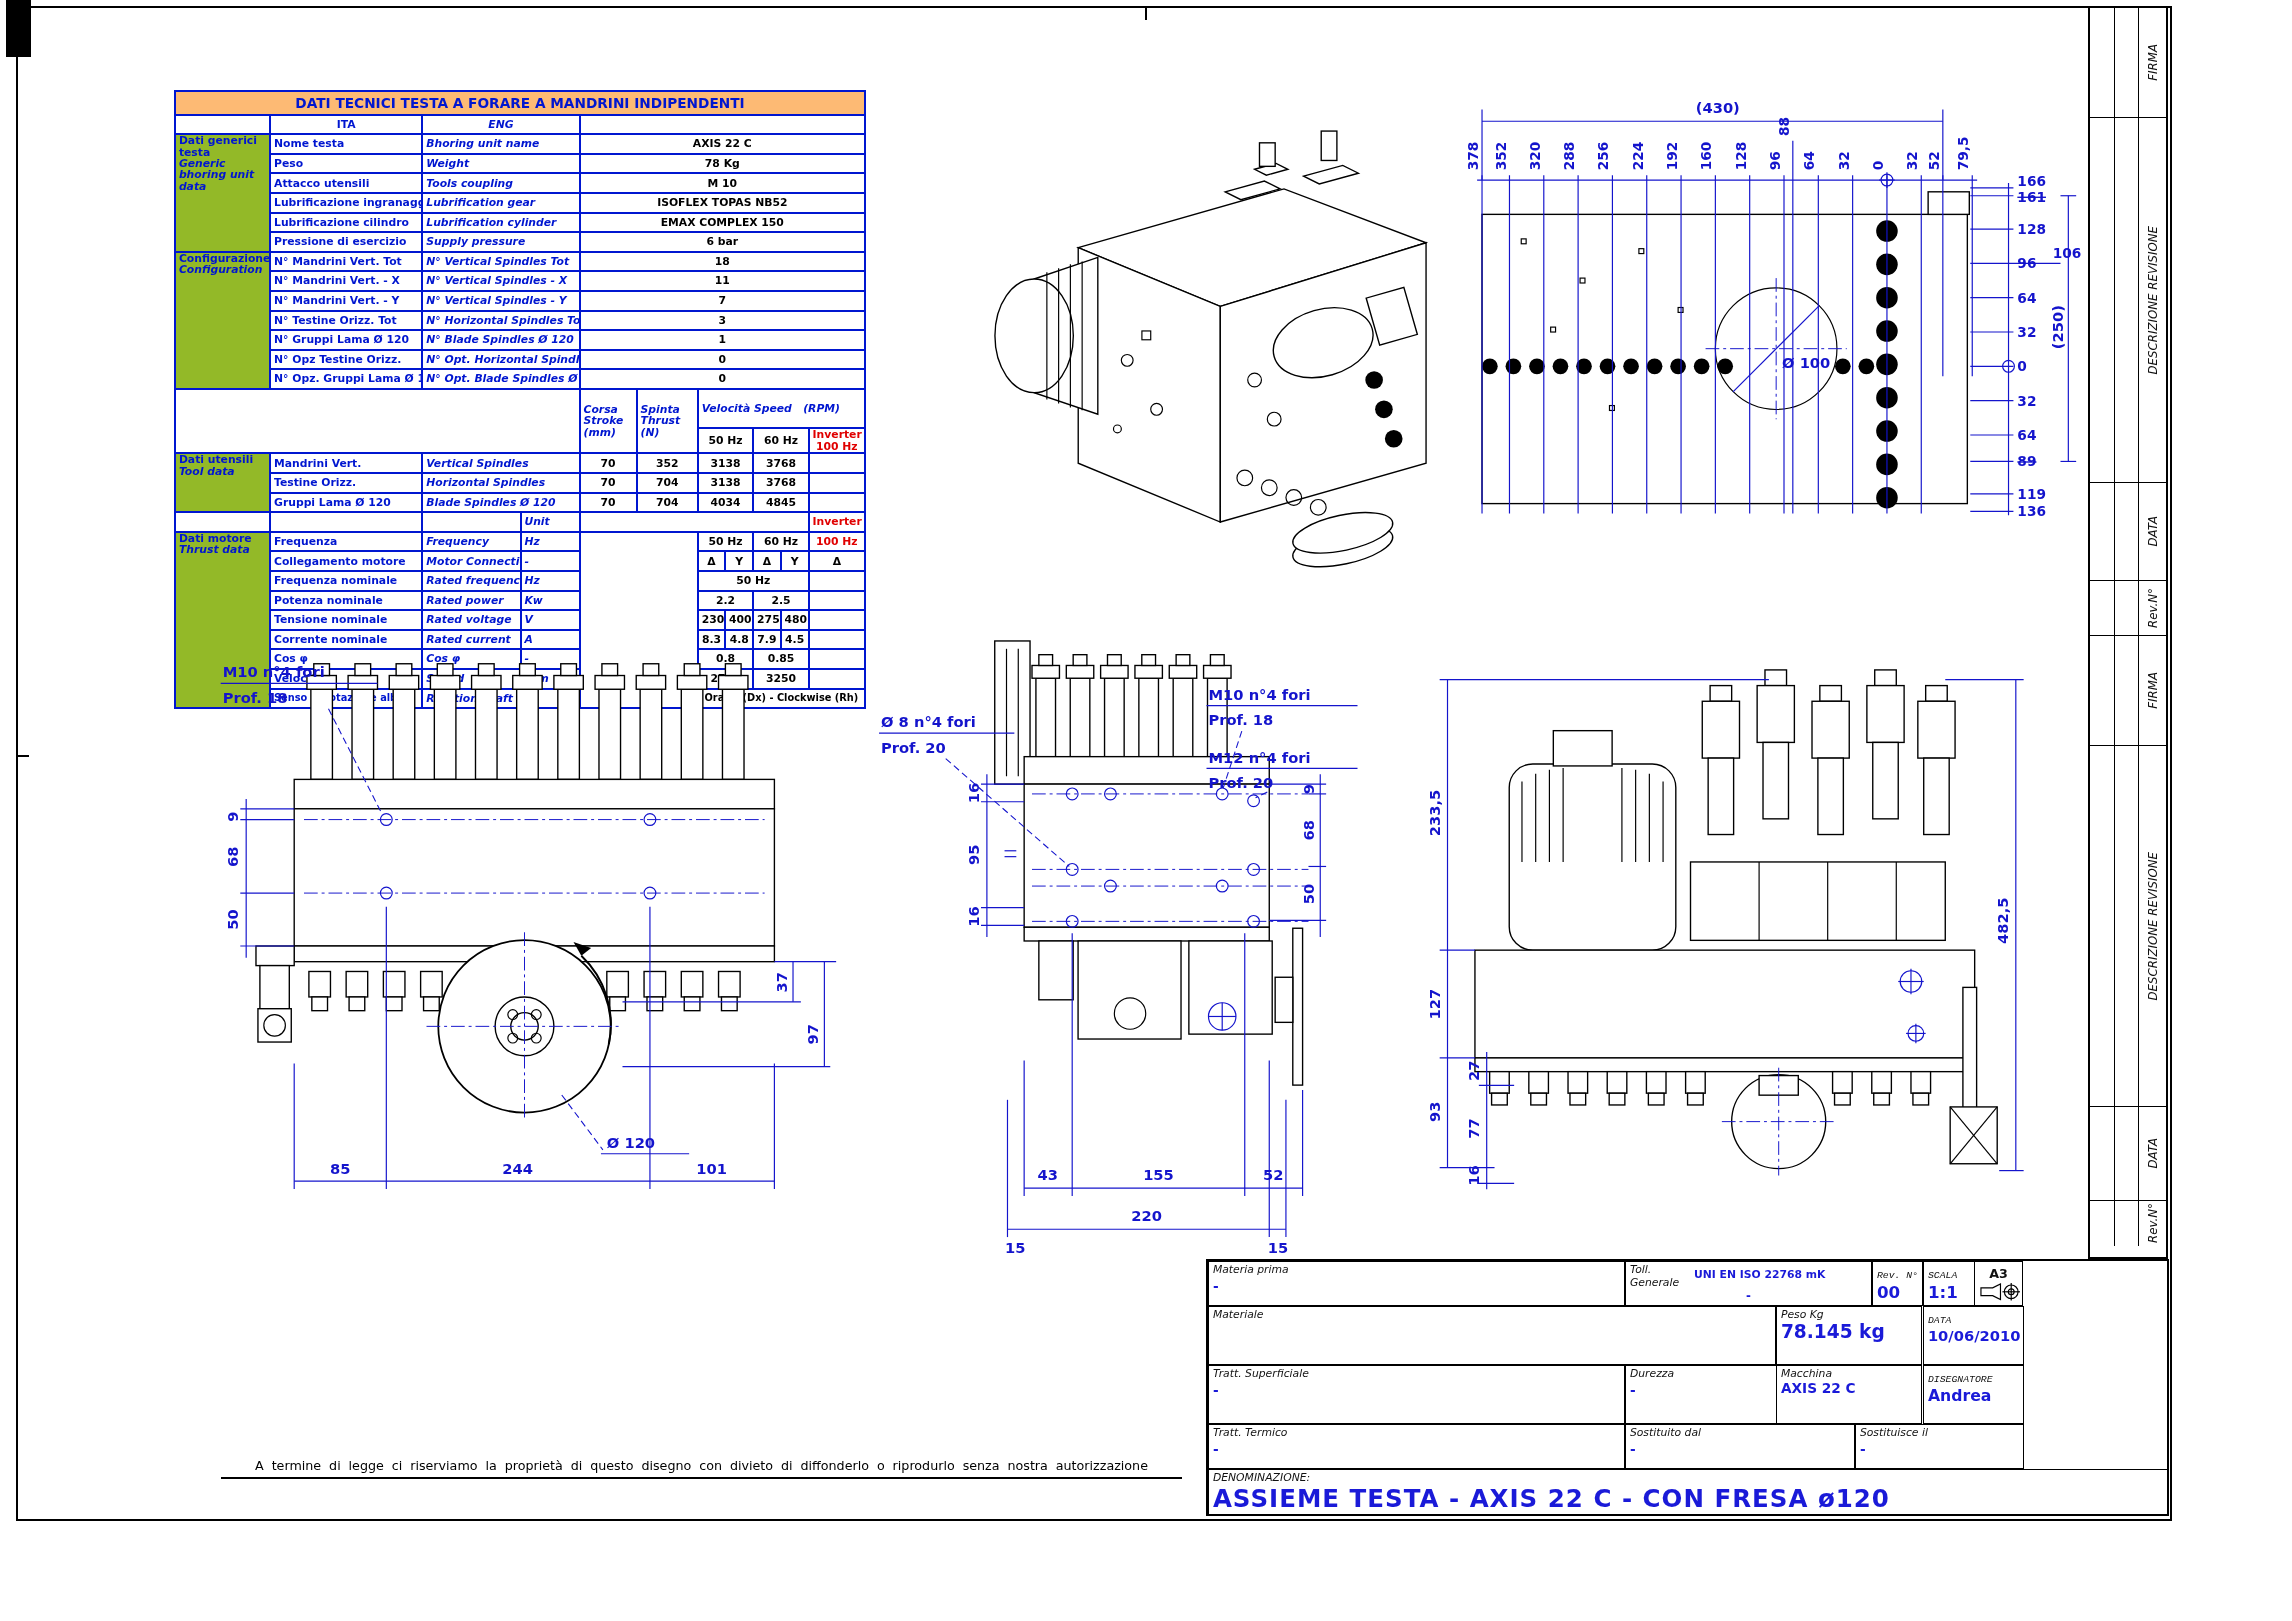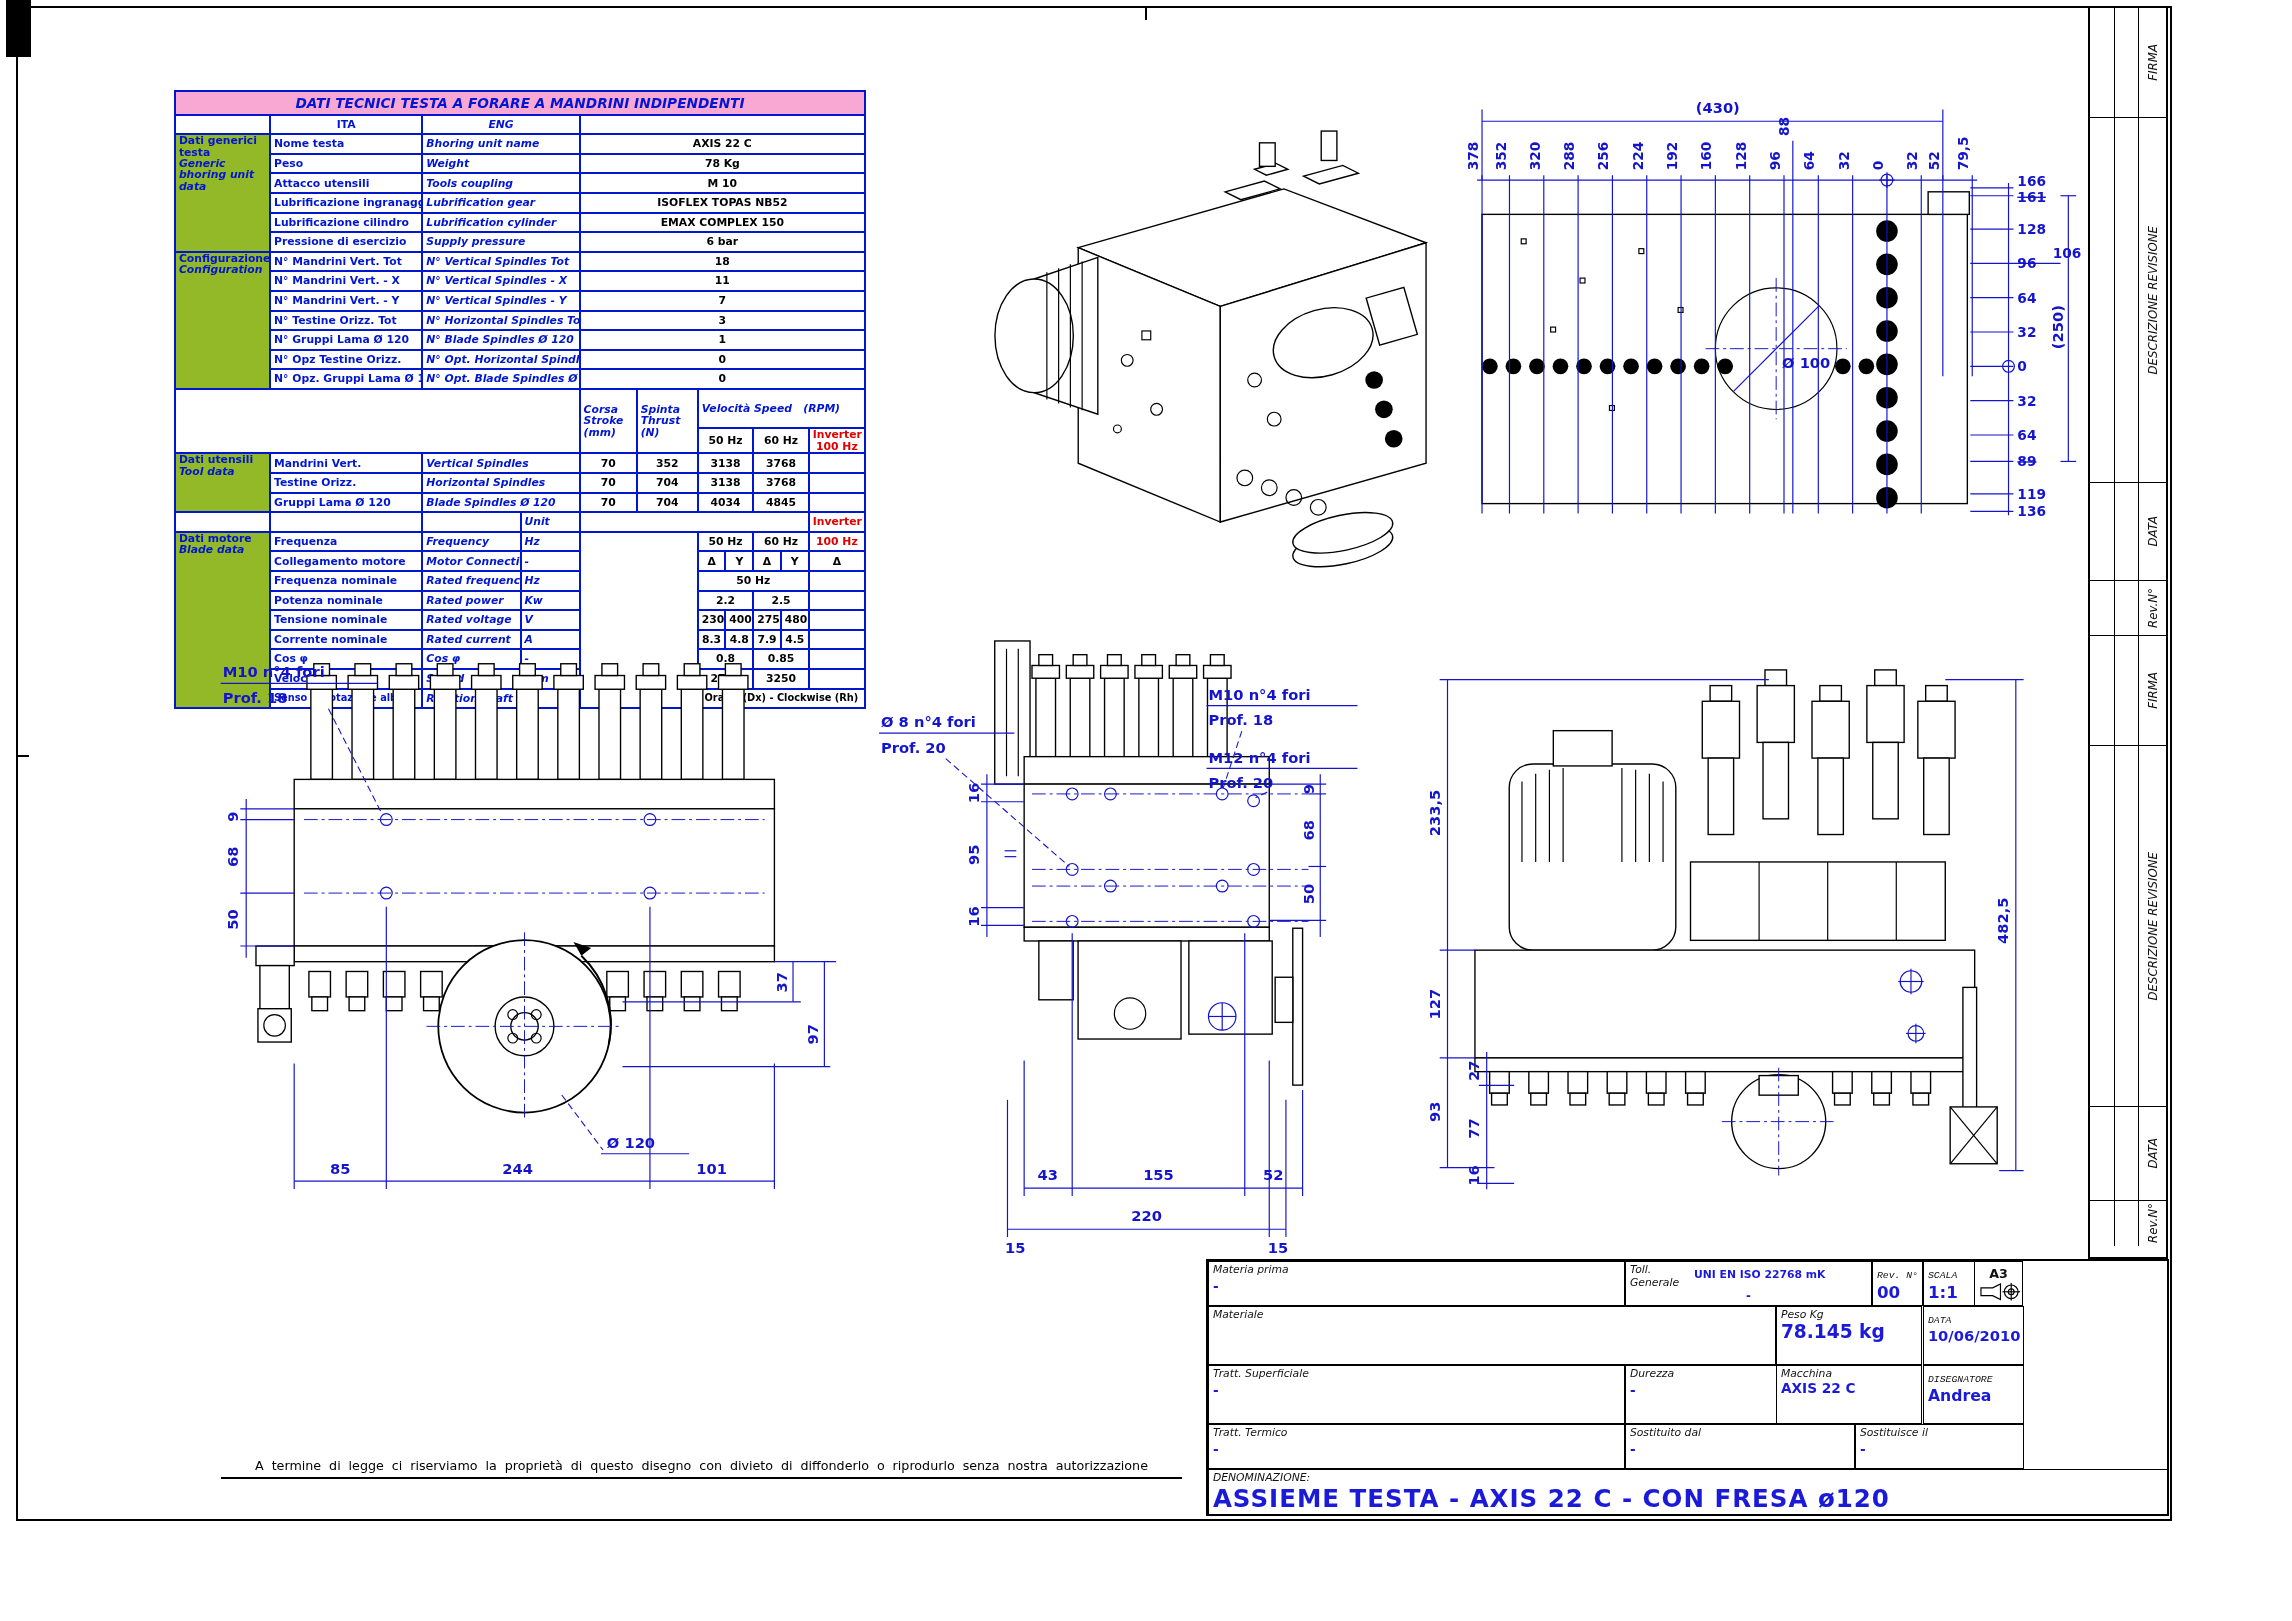--- a/index.html
+++ b/index.html
@@ -6,21 +6,21 @@
   #sheet{position:relative;width:2293px;height:1621px;background:#fff;overflow:hidden;
          font-family:"DejaVu Sans",sans-serif;}
   .frame{position:absolute;left:15.7px;top:5.9px;width:2152px;height:1511px;border:2px solid #000;}
   .cornermark{position:absolute;left:5.9px;top:0;width:25.5px;height:57px;background:#000;}
   .tick{position:absolute;background:#000;}
 
   
   #tt{position:absolute;left:174px;top:90px;border-collapse:collapse;table-layout:fixed;width:692px;}
   #tt td{border:2px solid #0016d0;padding:0 2.9px;height:17.6px;font-size:10.8px;font-weight:bold;
          overflow:hidden;white-space:nowrap;color:#0016d0;line-height:1.05;}
-  #tt .ttl{background:#f9a8d4;color:#0016d0;font-style:italic;text-align:center;font-size:13.7px;height:21.6px;}
+  #tt .ttl{background:#fdba74;color:#0016d0;text-align:center;font-size:13.7px;height:21.6px;}
   #tt .grp{background:#93b928;vertical-align:top;}
   #tt .grp .gi{color:#0016d0;}
   #tt .grp .ge{color:#0016d0;font-style:italic;}
   #tt .eng{font-style:italic;}
   #tt .val{color:#000;text-align:center;}
   #tt .red{color:#e00000;text-align:center;}
   #tt .chd{font-style:italic;text-align:left;border-radius:14px;}
   #tt .blk{color:#000;text-align:center;}
   #tt .bt{border-top:2.9px solid #0016d0;}
   #tt .ctr{text-align:center;}
@@ -230,21 +230,21 @@
       <td class="bt"></td>
       <td class="bt"></td>
       <td class="chd bt">Unit</td>
       <td class="bt" colspan="6"></td>
       <td class="red bt">Inverter</td>
     </tr>
 
     <tr>
       <td class="grp" rowspan="9">
         <div class="gi" style="white-space:normal">Dati motore</div>
-        <div class="ge" style="white-space:normal">Blade data</div>
+        <div class="ge" style="white-space:normal">Thrust data</div>
       </td>
       <td>Frequenza</td>
       <td class="eng">Frequency</td>
       <td class="chd">Hz</td>
       <td colspan="2" rowspan="9"></td>
       <td class="blk" colspan="2">50 Hz</td>
       <td class="blk" colspan="2">60 Hz</td>
       <td class="red">100 Hz</td>
     </tr>
     <tr>

